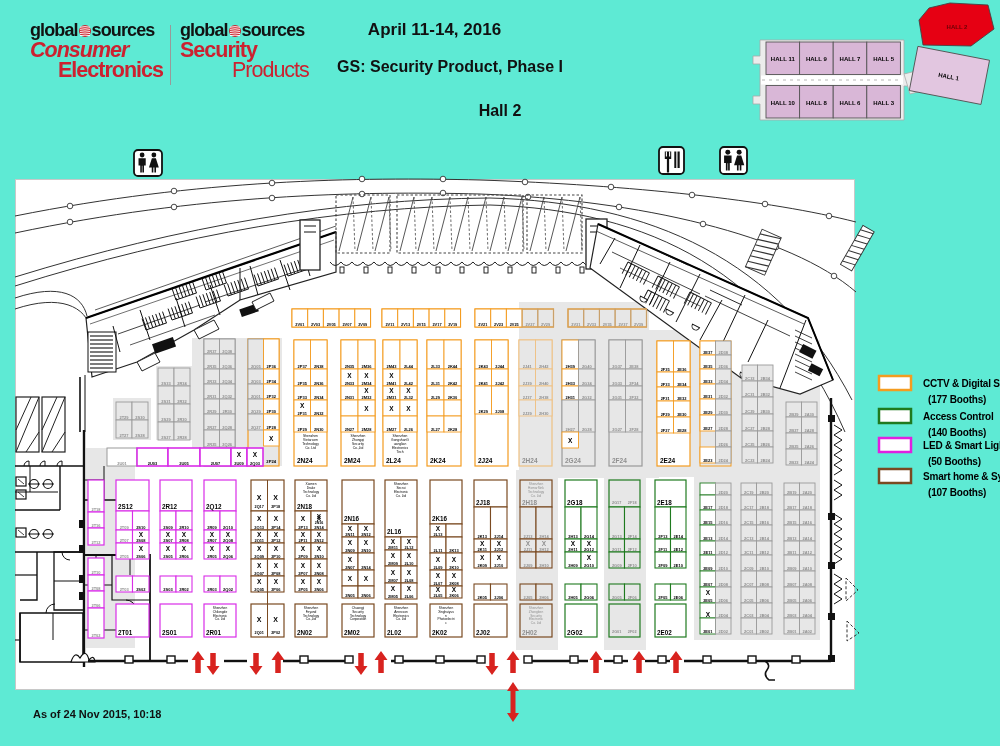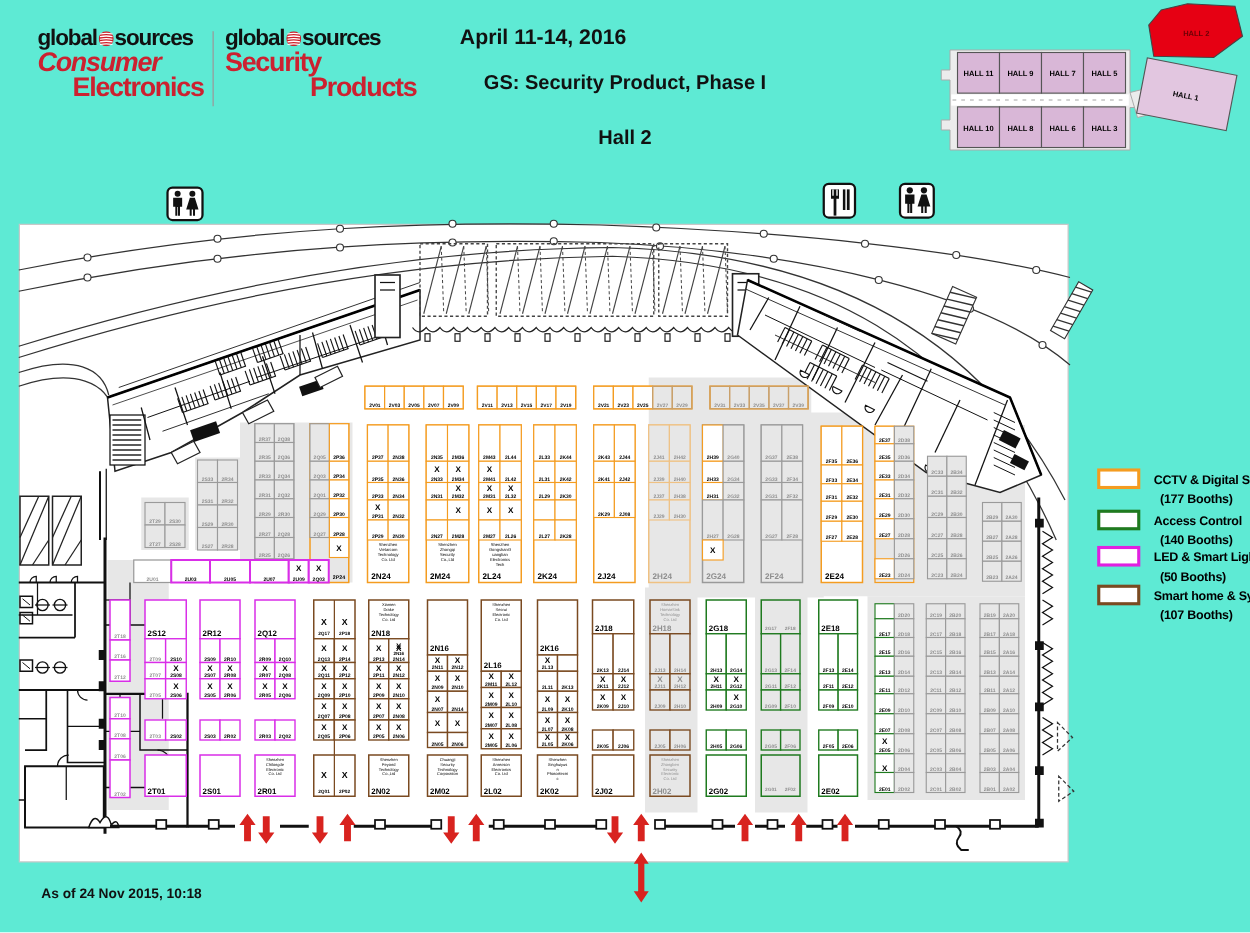--- a/index.html
+++ b/index.html
@@ -25,24 +25,24 @@
 <div style="position:absolute;left:180px;top:20px;">
   <div style="font-family:'Liberation Sans',sans-serif;font-size:18px;font-weight:bold;color:#111;letter-spacing:-0.9px;">global<svg width="12" height="12" viewBox="0 0 12 12" style="position:static;display:inline-block;vertical-align:-1px;margin:0 1px;">
           <circle cx="6.0" cy="6.0" r="6.0" fill="#cc1f2a"></circle>
           <path d="M 1 2.2 Q 6.0 1.2 11 2.2" stroke="#fff" stroke-width="1.0" fill="none"></path>
           <path d="M 1 4.300000000000001 Q 6.0 3.3 11 4.300000000000001" stroke="#fff" stroke-width="1.0" fill="none"></path>
           <path d="M 1 6.4 Q 6.0 5.4 11 6.4" stroke="#fff" stroke-width="1.0" fill="none"></path>
           <path d="M 1 8.5 Q 6.0 7.500000000000001 11 8.5" stroke="#fff" stroke-width="1.0" fill="none"></path>
           <path d="M 1 10.600000000000001 Q 6.0 9.6 11 10.600000000000001" stroke="#fff" stroke-width="1.0" fill="none"></path>
         </svg>sources</div>
   <div style="font-family:'Liberation Sans',sans-serif;font-size:21.5px;font-weight:bold;color:#cc2130;margin-top:-3px;letter-spacing:-1px;">Security</div>
-  <div style="font-family:'Liberation Sans',sans-serif;font-size:21.5px;font-weight:bold;color:#cc2130;margin-top:-5px;margin-left:68px;letter-spacing:-1px;">Products</div>
+  <div style="font-family:'Liberation Sans',sans-serif;font-size:21.5px;font-weight:normal;color:#cc2130;margin-top:-5px;margin-left:52px;letter-spacing:-1px;">Products</div>
 </div>
 <div style="position:absolute;left:0px;top:20px;width:869px;text-align:center;font-family:'Liberation Sans',sans-serif;font-size:17px;font-weight:bold;color:#111;">April 11-14, 2016</div>
-<div style="position:absolute;left:0px;top:58px;width:1000px;text-align:center;font-family:'Liberation Sans',sans-serif;font-size:16px;font-weight:bold;color:#111;">GS: Security Product, Phase I</div>
+<div style="position:absolute;left:0px;top:58px;width:900px;text-align:center;font-family:'Liberation Sans',sans-serif;font-size:16px;font-weight:bold;color:#111;">GS: Security Product, Phase I</div>
 <div style="position:absolute;left:0px;top:102px;width:1000px;text-align:center;font-family:'Liberation Sans',sans-serif;font-size:16px;font-weight:bold;color:#111;">Hall 2</div>
 
 <svg width="1000" height="746" viewBox="0 0 1000 746">
 <rect x="15.5" y="179.5" width="839" height="510" fill="#fff" stroke="#c8c8c8" stroke-width="1"></rect>
 <rect x="86" y="448" width="49" height="200" fill="#e7e7e7"></rect>
 <rect x="113" y="398" width="38" height="42" fill="#e7e7e7"></rect>
 <rect x="156" y="366" width="36" height="74" fill="#e7e7e7"></rect>
 <rect x="192" y="338" width="90" height="128" fill="#e7e7e7"></rect>
 <rect x="519" y="302" width="130" height="175" fill="#e7e7e7"></rect>
 <rect x="648" y="330" width="70" height="147" fill="#e7e7e7"></rect>

